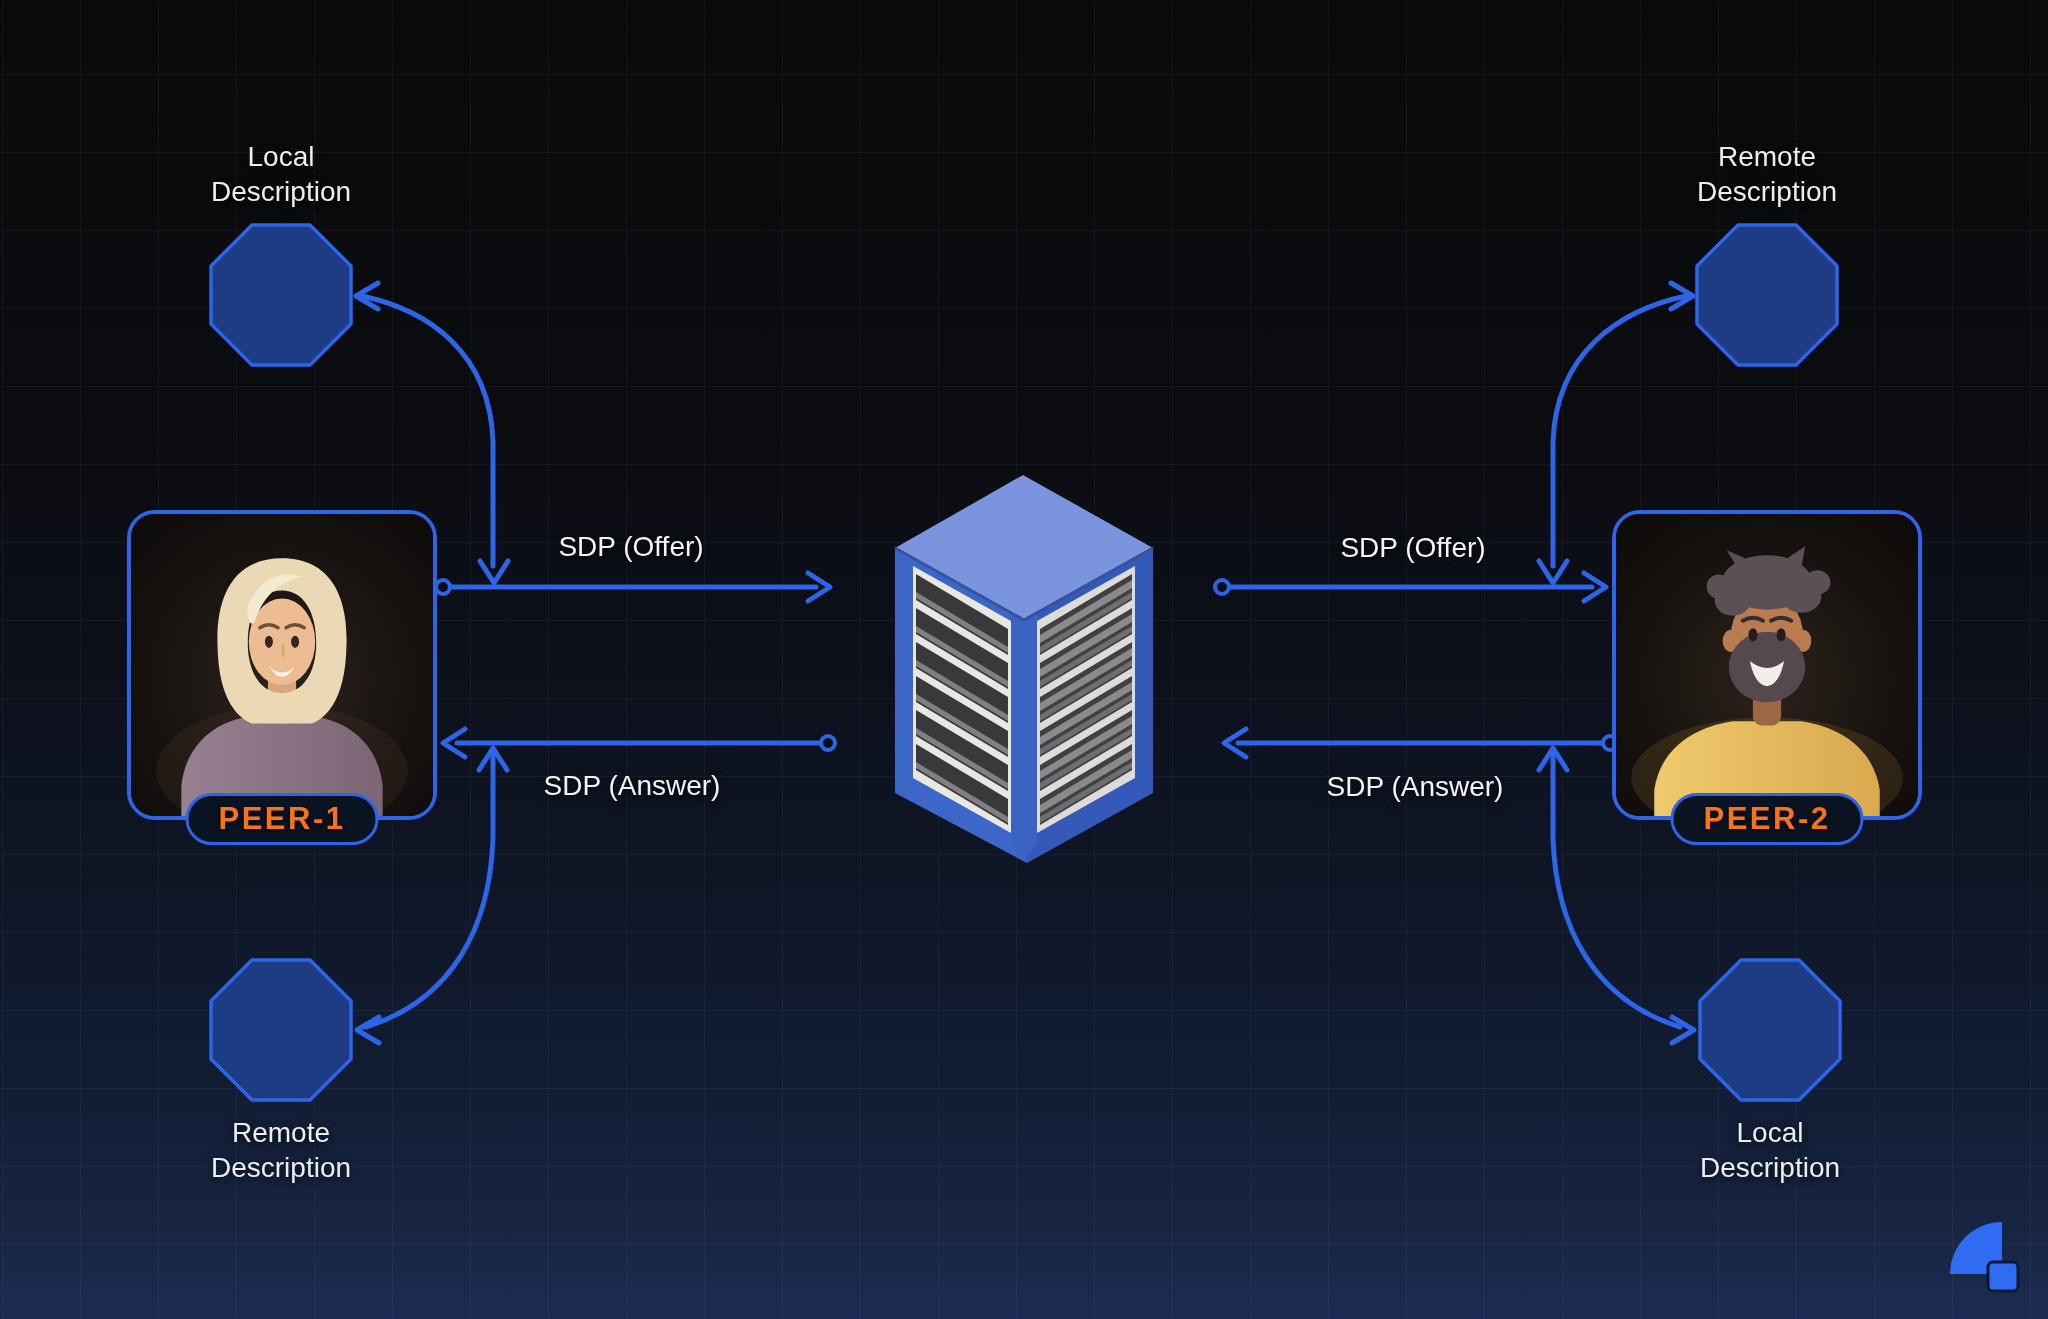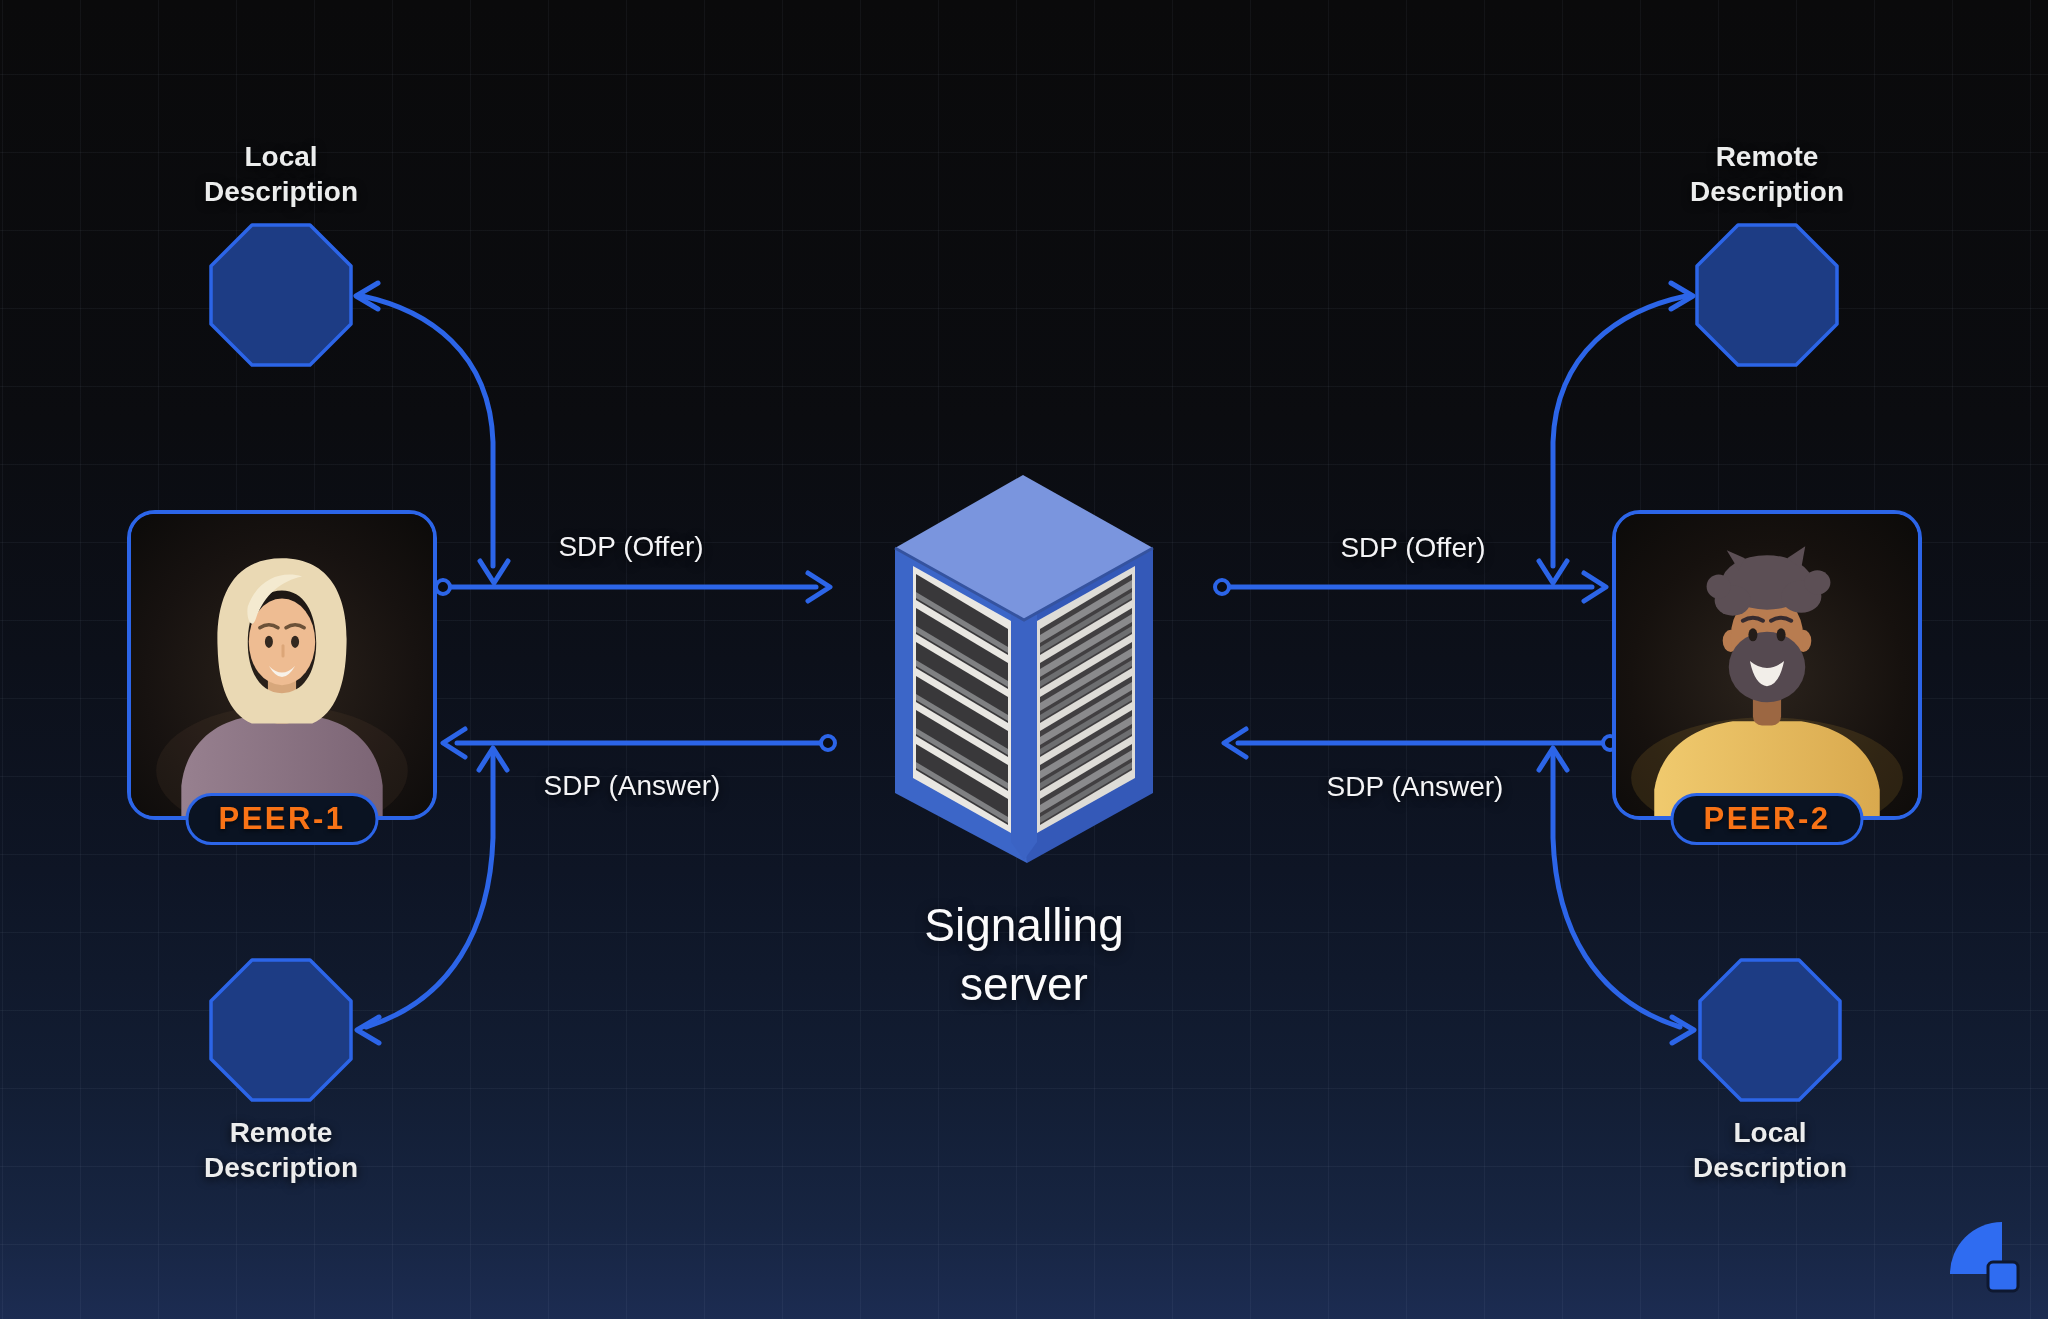--- a/index.html
+++ b/index.html
@@ -14,21 +14,21 @@
       linear-gradient(rgba(190,205,235,0.055) 1px, transparent 1px),
       linear-gradient(90deg, rgba(190,205,235,0.055) 1px, transparent 1px);
     background-size:78px 78px;
     background-position:2px 74px;
   }
   svg.wires { position:absolute; left:0; top:0; }
 
   .octo-label {
     position:absolute; transform:translate(-50%,-50%);
     text-align:center; white-space:pre-line;
-    font-size:28px; line-height:35px; font-weight:700; color:#eceded;
+    font-size:28px; line-height:35px; font-weight:400; color:#eceded;
     text-shadow:0 2px 10px rgba(0,0,0,0.8);
   }
   .sdp-label {
     position:absolute; transform:translate(-50%,-50%); white-space:nowrap;
     font-size:28px; font-weight:400; color:#f4f4f6;
     text-shadow:0 2px 10px rgba(0,0,0,0.8);
   }
   .server-label {
     position:absolute; left:1024px; top:955px; transform:translate(-50%,-50%);
     text-align:center; white-space:pre-line;
@@ -242,22 +242,20 @@
           <polygon points="252,300 160,355 160,361 252,306" fill="#6d6e70"></polygon>
       </g>
 
       <polygon points="131,150 157,150 157,380 144,398 131,380" fill="#3b63c4"></polygon>
 
       <polygon points="143,13 273,86 144,158 15,86" fill="#7a95de"></polygon>
       <polyline points="15,86 144,158 273,86" fill="none" stroke="#35539f" stroke-width="3"></polyline>
     </svg>
   </div>
 
-  <div class="server-label">Signalling
-server</div>
 
   <div class="brand-logo">
     <svg viewBox="0 0 85 85" width="85" height="85">
       <path d="M 62,7 A 52,52 0 0 0 10,59 L 62,59 Z" fill="#2f6cf1"></path>
       <rect x="48" y="47" width="30" height="29" rx="5" fill="#2f6cf1" stroke="#0e1830" stroke-width="3"></rect>
     </svg>
   </div>
 </div>
 
 </body></html>

